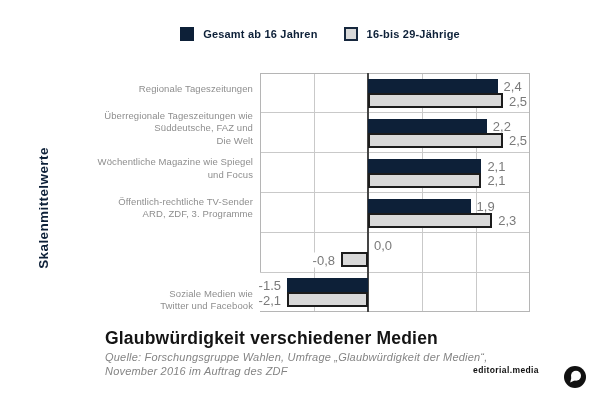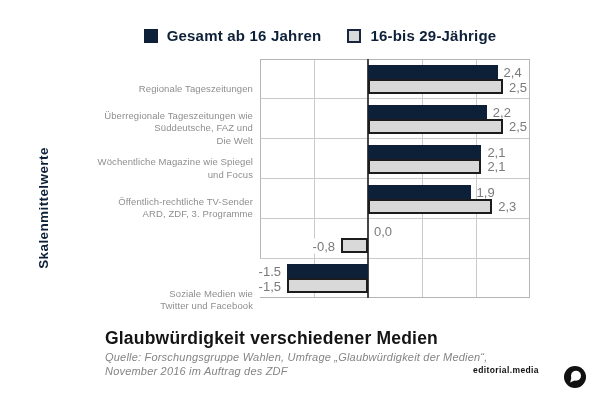--- a/index.html
+++ b/index.html
@@ -6,26 +6,26 @@
   #canvas{
     position:relative;width:601px;height:400px;background:#ffffff;overflow:hidden;
     font-family:"Liberation Sans",sans-serif;
   }
   
   .legend{position:absolute;left:130px;top:27px;width:380px;display:flex;justify-content:center;gap:26px;align-items:center;}
   .legend-item{display:flex;align-items:center;gap:9px;}
   .sw{width:14px;height:14px;display:inline-block;box-sizing:border-box;}
   .sw-navy{background:#0d2038;}
   .sw-gray{background:#d9d9d9;border:2px solid #16273d;}
-  .legend-label{font-size:15px;font-weight:bold;color:#0d2038;letter-spacing:0.2px;white-space:nowrap;}
+  .legend-label{font-size:11px;font-weight:bold;color:#0d2038;letter-spacing:0.2px;white-space:nowrap;}
   
   .ylab{position:absolute;left:43px;top:208px;transform:translate(-50%,-50%) rotate(-90deg);
     font-size:13.5px;font-weight:bold;color:#0d2038;letter-spacing:0.4px;white-space:nowrap;}
   
-  #plot{position:absolute;left:260px;top:59px;width:270px;height:307px;}
+  #plot{position:absolute;left:260px;top:73px;width:270px;height:307px;}
   #plot div{position:absolute;}
   .val{font-size:13px;color:#7a7a7a;white-space:nowrap;line-height:1;z-index:6;}
   #cats{position:absolute;left:88px;top:73px;width:165px;height:239px;}
   .cat{position:absolute;left:0;width:100%;display:flex;align-items:center;justify-content:flex-end;}
   .cat span{display:block;text-align:right;font-size:9.5px;line-height:12.5px;color:#8e8e8e;letter-spacing:0.1px;transform:translateY(-4px);}
   
   .title{position:absolute;left:105px;top:328px;font-size:17.5px;font-weight:bold;color:#141414;letter-spacing:0.2px;}
   .source{position:absolute;left:105px;top:351px;font-size:11px;font-style:italic;color:#848484;line-height:13.5px;letter-spacing:0.2px;}
   
   .brand{position:absolute;right:14px;bottom:11px;display:flex;align-items:flex-start;gap:24px;margin-top:36px;}
@@ -95,21 +95,21 @@
       <div class="val" style="top: 27.5px; left: 249px; transform: translateY(-50%);">2,5</div>
       <div style="left: 108px; top: 59.8333px; width: 135px; height: 15px; z-index: 5; background: rgb(217, 217, 217); border: 2px solid rgb(28, 28, 28); box-sizing: border-box;"></div>
       <div class="val" style="top: 67.3333px; left: 249px; transform: translateY(-50%);">2,5</div>
       <div style="left: 108px; top: 99.6667px; width: 113.4px; height: 15px; z-index: 5; background: rgb(217, 217, 217); border: 2px solid rgb(28, 28, 28); box-sizing: border-box;"></div>
       <div class="val" style="top: 107.167px; left: 227.4px; transform: translateY(-50%);">2,1</div>
       <div style="left: 108px; top: 139.5px; width: 124.2px; height: 15px; z-index: 5; background: rgb(217, 217, 217); border: 2px solid rgb(28, 28, 28); box-sizing: border-box;"></div>
       <div class="val" style="top: 147px; left: 238.2px; transform: translateY(-50%);">2,3</div>
       <div style="left: 81px; top: 179.333px; width: 27px; height: 15px; z-index: 5; background: rgb(217, 217, 217); border: 2px solid rgb(28, 28, 28); box-sizing: border-box;"></div>
       <div class="val" style="top: 186.833px; left: 76px; transform: translate(-100%, -50%); background: rgb(255, 255, 255); padding: 1px;">-0,8</div>
       <div style="left: 27px; top: 219.167px; width: 81px; height: 15px; z-index: 5; background: rgb(217, 217, 217); border: 2px solid rgb(28, 28, 28); box-sizing: border-box;"></div>
-      <div class="val" style="top: 226.667px; left: 22px; transform: translate(-100%, -50%); background: rgb(255, 255, 255); padding: 1px;">-1,5</div>
+      <div class="val" style="top: 226.667px; left: 22px; transform: translate(-100%, -50%); background: rgb(255, 255, 255); padding: 1px;">-2,1</div>
     </div>
 
   <div class="title">Glaubwürdigkeit verschiedener Medien</div>
   <div class="source">
     <div>Quelle: Forschungsgruppe Wahlen, Umfrage „Glaubwürdigkeit der Medien“,</div>
     <div>November 2016 im Auftrag des ZDF</div>
   </div>
 
   <div class="brand">
     <span class="brand-name">editorial.media</span>

